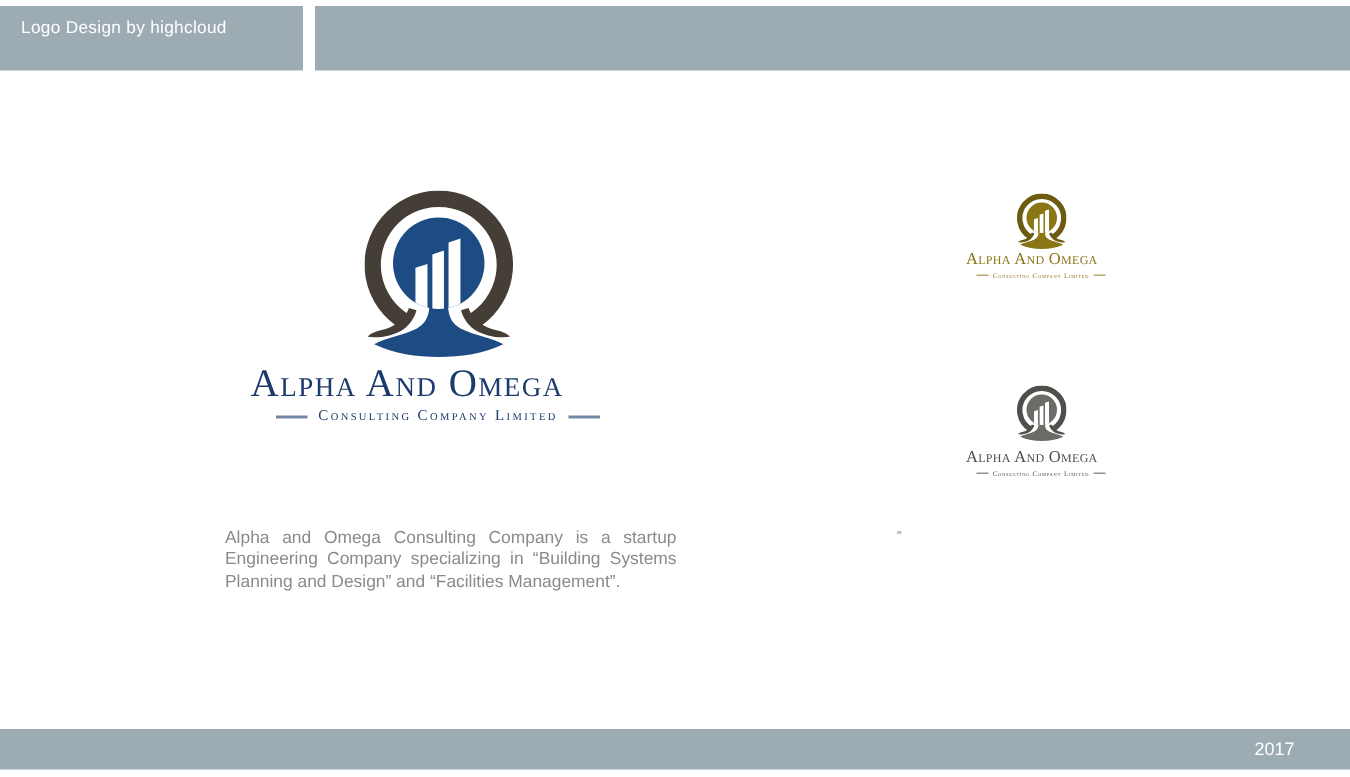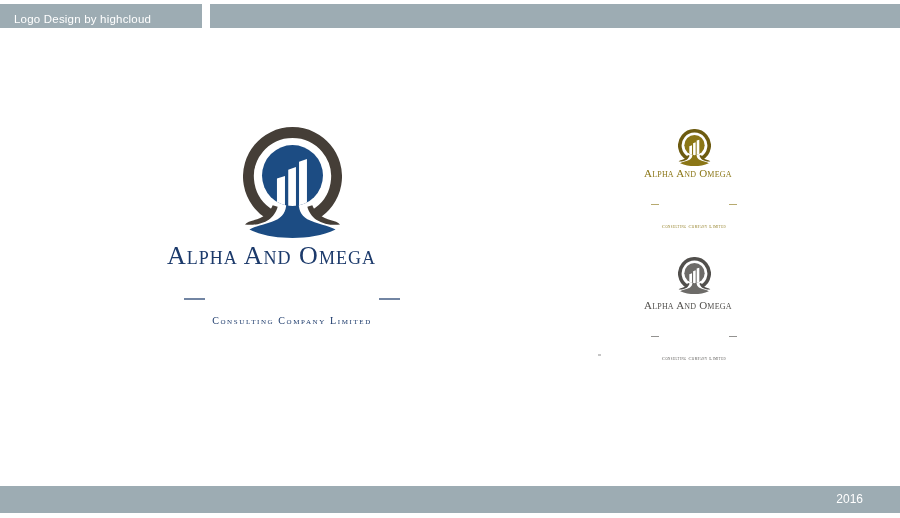--- a/index.html
+++ b/index.html
@@ -3,21 +3,21 @@
 <meta charset="utf-8">
 <style>
   * { margin:0; padding:0; box-sizing:border-box; }
   html,body { background:#fff; }
   .page {
     position:relative; width:900px; height:518px; background:#fff;
     font-family:"Liberation Sans", sans-serif; overflow:hidden;
   }
   
   .topbar {
-    position:absolute; top:4px; height:24px;
+    position:absolute; top:4px; height:43px;
     background:var(--bar,#9dacb3);
   }
   .topbar-left  { left:0;   width:202px; }
   .topbar-right { left:210px; width:690px; }
   .topbar-left span {
     display:block; line-height:31px; padding-left:14px;
     color:#fff; font-size:11.5px; letter-spacing:.2px;
   }
   
   .footer {
@@ -42,21 +42,21 @@
     color:var(--navy-text,#1c3a6b);
   }
   .logo-primary .mark { width:99px; height:112px; }
   .brand-name {
     font-variant:small-caps; line-height:1.05; white-space:nowrap;
   }
   .logo-primary .brand-name { margin-top:3px; font-size:26px; letter-spacing:1px; }
   .descriptor-row {
     display:flex; align-items:center; justify-content:center;
   }
-  .brand-descriptor { font-variant:small-caps; white-space:nowrap;margin-top:43px; }
+  .brand-descriptor { font-variant:small-caps; white-space:nowrap; }
   .dash { display:inline-block; background:currentColor; opacity:.62; }
   .logo-primary .descriptor-row { margin-top:3px; gap:7px; }
   .logo-primary .brand-descriptor { font-size:10px; letter-spacing:1.6px; }
   .logo-primary .dash { width:21px; height:2px; }
 
   .logo-gold {
     left:644px; top:129px; width:100px;
     --ring:var(--gold-dark,#6d5b10); --balloon:var(--gold,#8b7616);
     color:var(--gold,#8b7616);
   }
@@ -159,19 +159,20 @@
         </clipPath>
     </svg>
     <div class="brand-name">Alpha And Omega</div>
     <div class="descriptor-row">
       <span class="dash"></span>
       <span class="brand-descriptor">Consulting Company Limited</span>
       <span class="dash"></span>
     </div>
   </section>
 
+  <p class="description">Alpha and Omega Consulting Company is a startup Engineering Company specializing in “Building Systems Planning and Design” and “Facilities Management”.</p>
   <span class="stray"></span>
 
   <div class="footer">
-    <span>2016</span>
+    <span>2017</span>
   </div>
 
 </div>
 
 </body></html>

